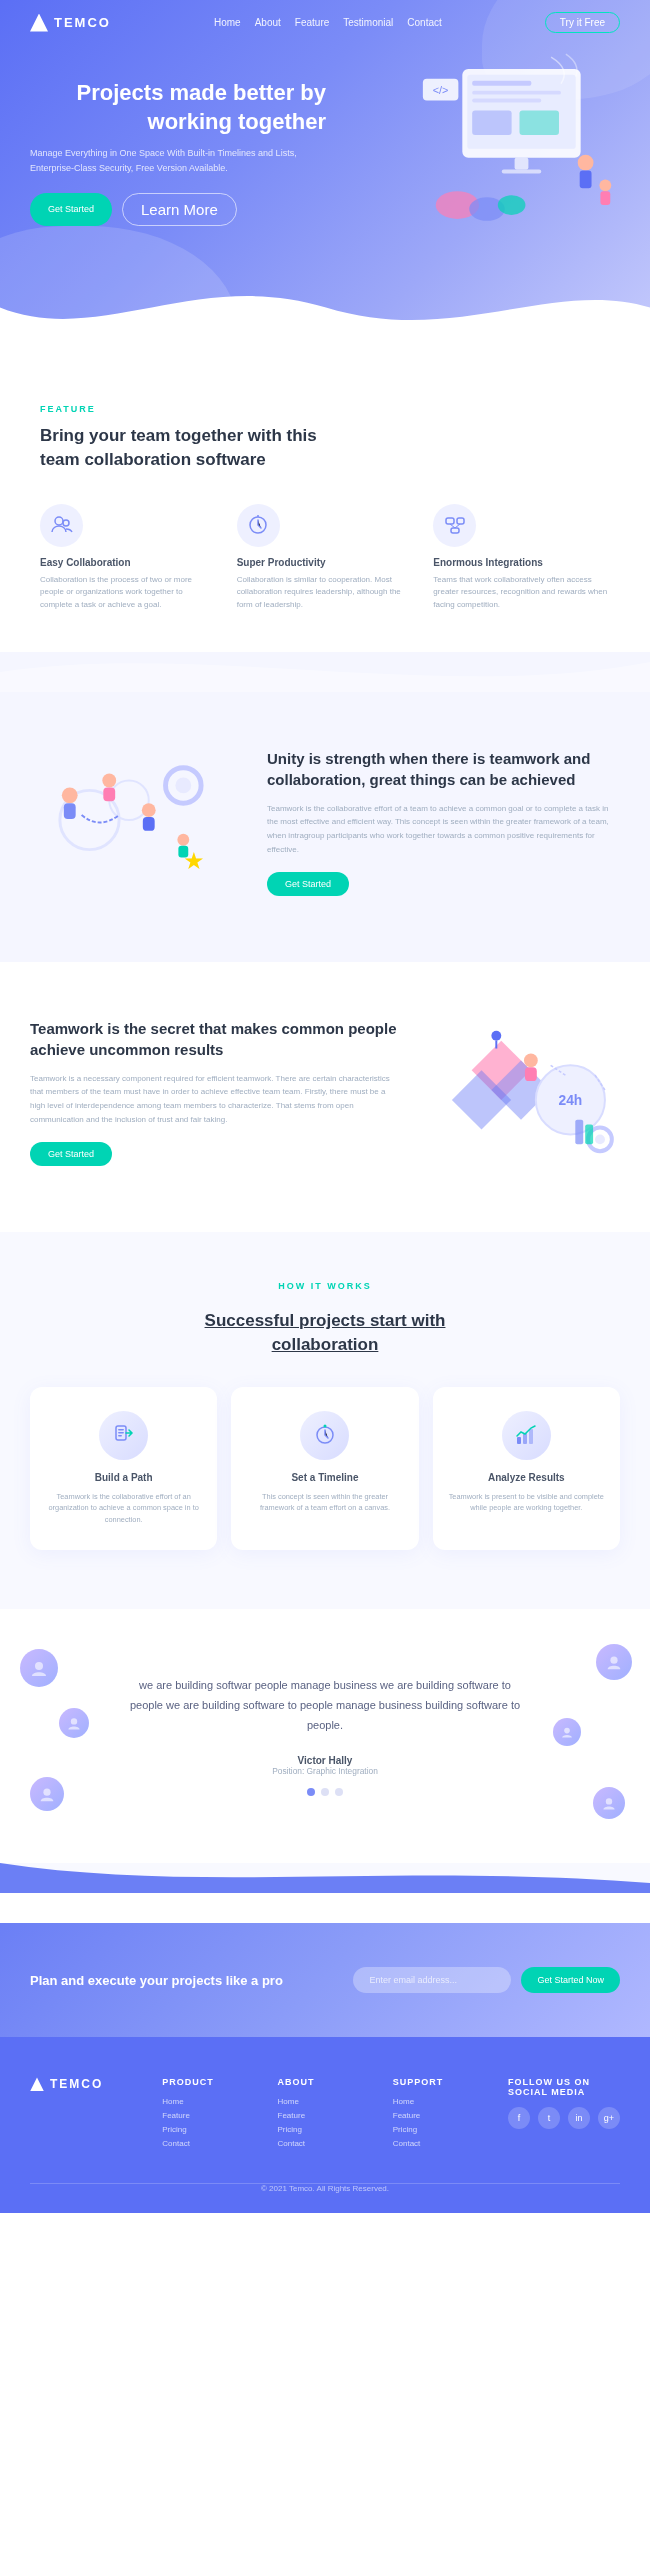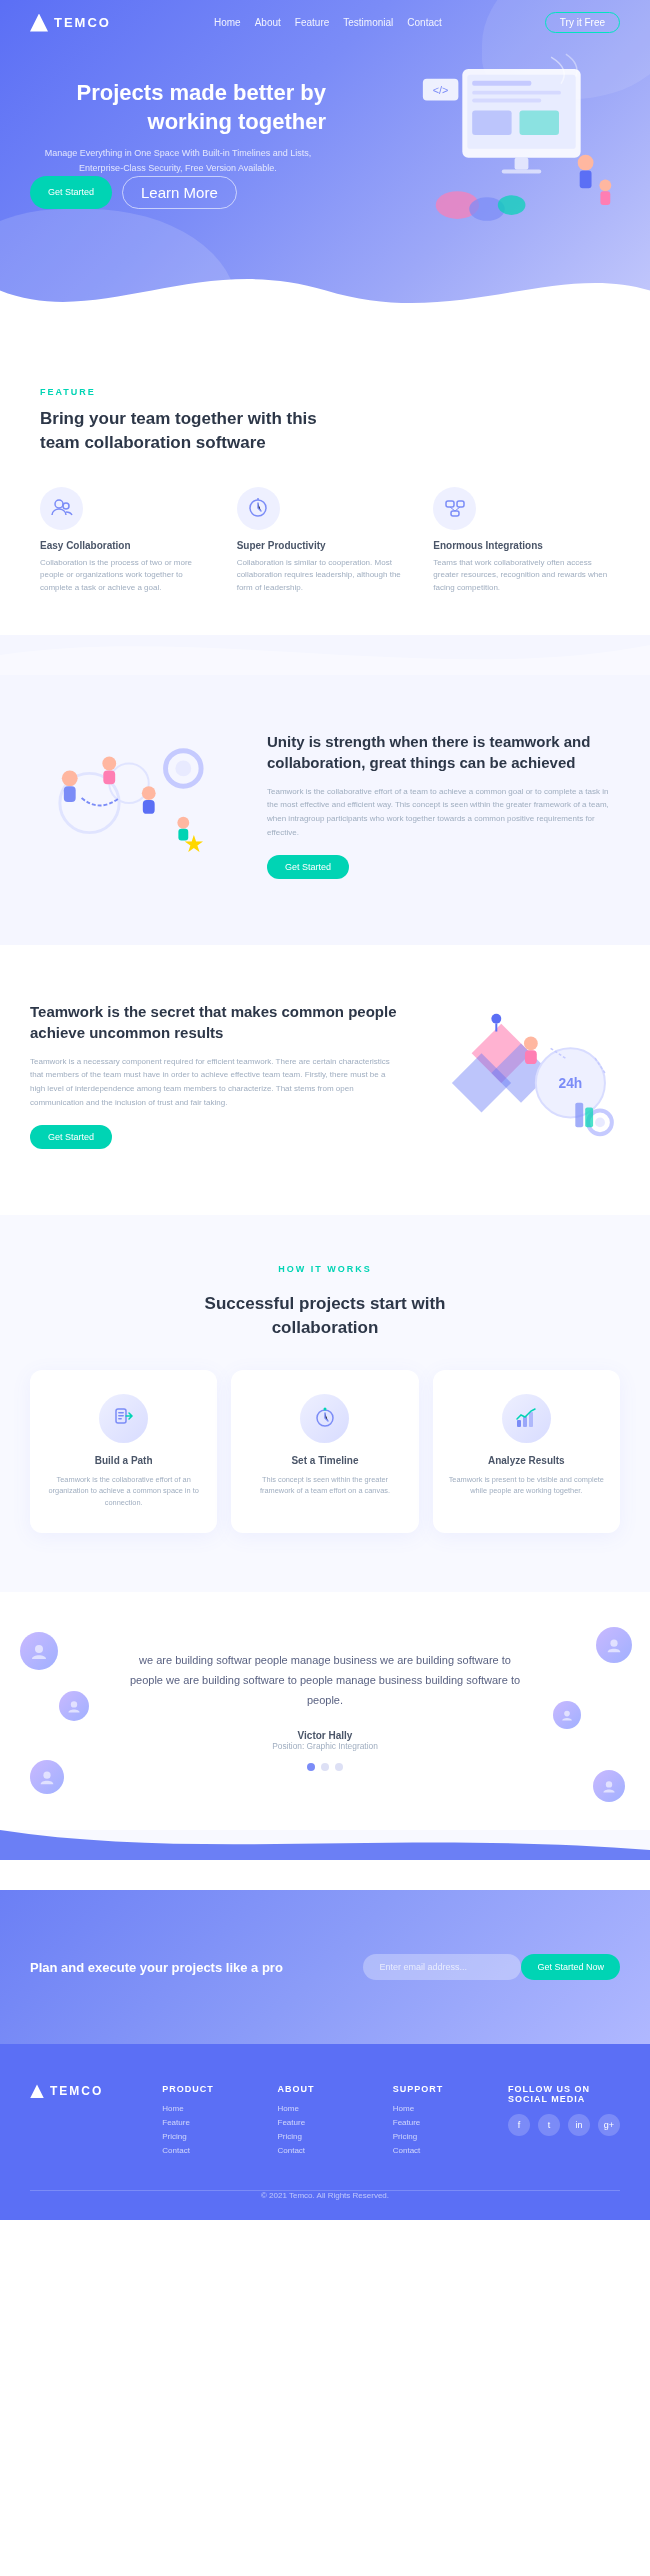--- a/index.html
+++ b/index.html
@@ -22,21 +22,21 @@
     }
 
     
     .hero {
       background: linear-gradient(135deg, #5b6ff5 0%, #7b8cf7 40%, #9da8f8 70%, #c5cafc 100%);
       padding: 79px 30px 119px;
       position: relative; overflow: hidden; min-height: 277px;
     }
     .hero-content { max-width: 296px; }
     .hero-title { color: #fff; font-size: 22px; font-weight: 700; line-height: 1.3; margin-bottom: 10px; text-align: right; }
-    .hero-sub { color: rgba(255,255,255,0.8); font-size: 9px; line-height: 1.6; margin-bottom: 1px; text-align: center; }
+    .hero-sub { color: rgba(255,255,255,0.8); font-size: 9px; line-height: 1.6; margin-bottom: 18px; }
     .hero-btns { display: flex; gap: 10px; }
     .btn-primary {
       background: #00d4b4; color: #fff; border: none;
       padding: 7px 18px; border-radius: 20px; font-size: 9px; cursor: pointer;
     }
     .btn-outline {
       background: transparent; color: #fff; border: 1.5px solid rgba(255,255,255,0.6);
       padding: 7px 18px; border-radius: 20px; font-size: 15px; cursor: pointer;
     }
     .hero-illustration {
@@ -99,43 +99,43 @@
       display: flex; align-items: center; justify-content: center;
       margin: 0 auto 12px;
     }
     .how-card-title { font-size: 10px; font-weight: 700; color: #4a5568; margin-bottom: 8px; }
     .how-card-text { font-size: 7.4px; color: #a0aec0; line-height: 1.6; }
 
     
     .testimonial-section {
       background: #fff; padding: 59px 30px; position: relative; overflow: hidden;
     }
-    .testimonial-inner { text-align: center; max-width: 395px; margin: 0 auto; }
+    .testimonial-inner { text-align: center; max-width: 395px; margin: 8px auto; }
     .testimonial-text { font-size: 11px; color: #5a6282; line-height: 1.8; margin-bottom: 20px; }
     .testimonial-author { font-size: 10px; font-weight: 700; color: #4a5568; }
     .testimonial-role { font-size: 8.4px; color: #a0aec0; }
     .testimonial-dots { display: flex; gap: 6px; justify-content: center; margin-top: 12px; }
     .dot { width: 8px; height: 8px; border-radius: 50%; background: #dde0f5; }
     .dot.active { background: #7b8cf7; }
     
     .avatar-ring {
       position: absolute; border-radius: 50%; overflow: hidden;
       background: linear-gradient(135deg, #c9b9ff, #a0b0ff);
       display: flex; align-items: center; justify-content: center;
       color: #fff; font-size: 16px;
     }
 
     
     .cta-section {
       background: linear-gradient(135deg, #6b7ff5 0%, #8b9cf8 50%, #b0b8ff 100%);
-      padding: 64px 30px; display: flex; align-items: center; justify-content: space-between;
+      padding: 44px 30px; display: flex; align-items: center; justify-content: space-between;
       margin-top: 30px;
     }
     .cta-title { color: #fff; font-size: 13px; font-weight: 700; }
-    .cta-btns { display: flex; align-items: center; }
+    .cta-btns { display: flex; gap: 10px; align-items: center; }
     .cta-input {
       background: rgba(255,255,255,0.3); border: none; border-radius: 20px;
       padding: 8px 16px; color: #fff; font-size: 9px; outline: none;
       width: 158px;
     }
     .cta-input::placeholder { color: rgba(255,255,255,0.7); }
     .cta-btn {
       background: #00d4b4; color: #fff; border: none;
       padding: 8px 16px; border-radius: 20px; font-size: 9px; cursor: pointer; white-space: nowrap;
     }
@@ -356,21 +356,21 @@
       <path d="M75,30 L75,38" stroke="#5b6ff5" stroke-width="2"></path>
 
       <path d="M130,55 L145,65" stroke="#c5caff" stroke-width="1.5" stroke-dasharray="3,2"></path>
       <path d="M175,65 L185,80" stroke="#c5caff" stroke-width="1.5" stroke-dasharray="3,2"></path>
     </svg>
   </div>
 </section>
 
 <section class="how-section">
   <p class="section-tag">HOW IT WORKS</p>
-  <h2 class="section-title" style="max-width:296px; margin:18px auto;">Successful projects start with collaboration</h2>
+  <h2 class="section-title" style="max-width:296px; margin:18px auto;text-decoration:underline;">Successful projects start with collaboration</h2>
 
   <div class="how-cards">
     <div class="how-card">
       <div class="how-icon-wrap">
         <svg width="24" height="24" viewBox="0 0 24 24">
           <rect x="4" y="3" width="10" height="14" rx="2" fill="none" stroke="#7b8cf7" stroke-width="1.5"></rect>
           <rect x="6" y="6" width="6" height="1.5" rx="1" fill="#7b8cf7"></rect>
           <rect x="6" y="9" width="6" height="1.5" rx="1" fill="#7b8cf7"></rect>
           <rect x="6" y="12" width="4" height="1.5" rx="1" fill="#7b8cf7"></rect>
           <path d="M14,10 L20,10 M17,7 L20,10 L17,13" stroke="#00d4b4" stroke-width="1.5" fill="none" stroke-linecap="round"></path>

